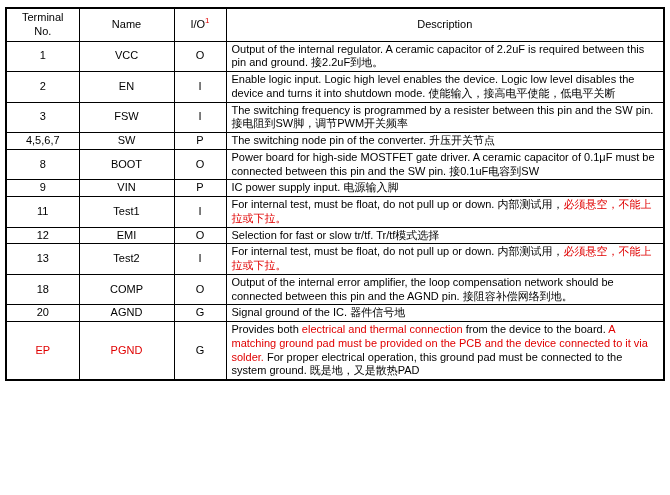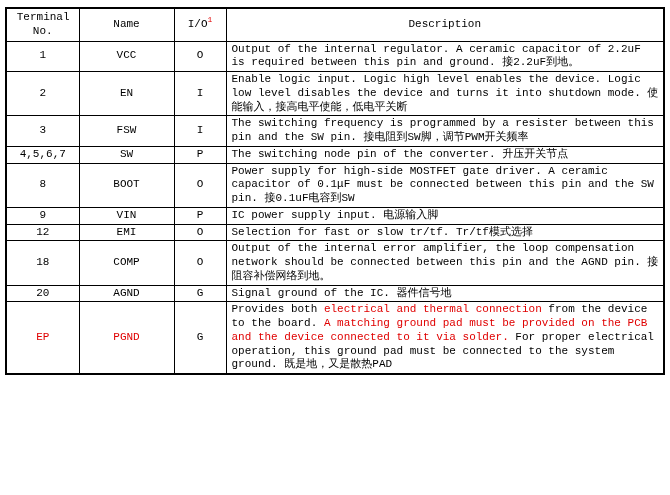--- a/index.html
+++ b/index.html
@@ -1,19 +1,19 @@
 <!DOCTYPE html>
 <html style="--red: #e00000;"><head>
 <meta charset="utf-8">
 <style>
   html,body{margin:0;padding:0;background:#ffffff;}
   body{width:670px;height:495px;overflow:hidden;}
   .sheet{
     position:relative;width:670px;height:495px;
-    font-family:Liberation Mono, monospace;
+    font-family:Liberation Sans, sans-serif;
     color:#000;background:#fff;
   }
   table.pin-table{
     position:absolute;left:5px;top:7px;width:660px;
     border-collapse:collapse;table-layout:fixed;
     border:2px solid #000;
   }
   th,td{
     border:1px solid #000;
     font-size:11px;line-height:1.25;
@@ -69,33 +69,45 @@
         <tr>
           <td class="c">4,5,6,7</td>
           <td class="c">SW</td>
           <td class="c">P</td>
           <td class="desc"><span>The switching node pin of the converter. 升压开关节点</span></td>
         </tr>
         <tr>
           <td class="c">8</td>
           <td class="c">BOOT</td>
           <td class="c">O</td>
-          <td class="desc"><span>Power supply for high-side MOSTFET gate driver. A ceramic capacitor of 0.1μF must be connected between this pin and the SW pin. 接0.1uF电容到SW</span></td>
+          <td class="desc"><span>Power board for high-side MOSTFET gate driver. A ceramic capacitor of 0.1μF must be connected between this pin and the SW pin. 接0.1uF电容到SW</span></td>
         </tr>
         <tr>
           <td class="c">9</td>
           <td class="c">VIN</td>
           <td class="c">P</td>
           <td class="desc"><span>IC power supply input. 电源输入脚</span></td>
         </tr>
         <tr>
+          <td class="c">11</td>
+          <td class="c">Test1</td>
+          <td class="c">I</td>
+          <td class="desc"><span>For internal test, must be float, do not pull up or down. 内部测试用，</span><span class="red">必须悬空，不能上拉或下拉。</span></td>
+        </tr>
+        <tr>
           <td class="c">12</td>
           <td class="c">EMI</td>
           <td class="c">O</td>
           <td class="desc"><span>Selection for fast or slow tr/tf. Tr/tf模式选择</span></td>
+        </tr>
+        <tr>
+          <td class="c">13</td>
+          <td class="c">Test2</td>
+          <td class="c">I</td>
+          <td class="desc"><span>For internal test, must be float, do not pull up or down. 内部测试用，</span><span class="red">必须悬空，不能上拉或下拉。</span></td>
         </tr>
         <tr>
           <td class="c">18</td>
           <td class="c">COMP</td>
           <td class="c">O</td>
           <td class="desc"><span>Output of the internal error amplifier, the loop compensation network should be connected between this pin and the AGND pin. 接阻容补偿网络到地。</span></td>
         </tr>
         <tr>
           <td class="c">20</td>
           <td class="c">AGND</td>

